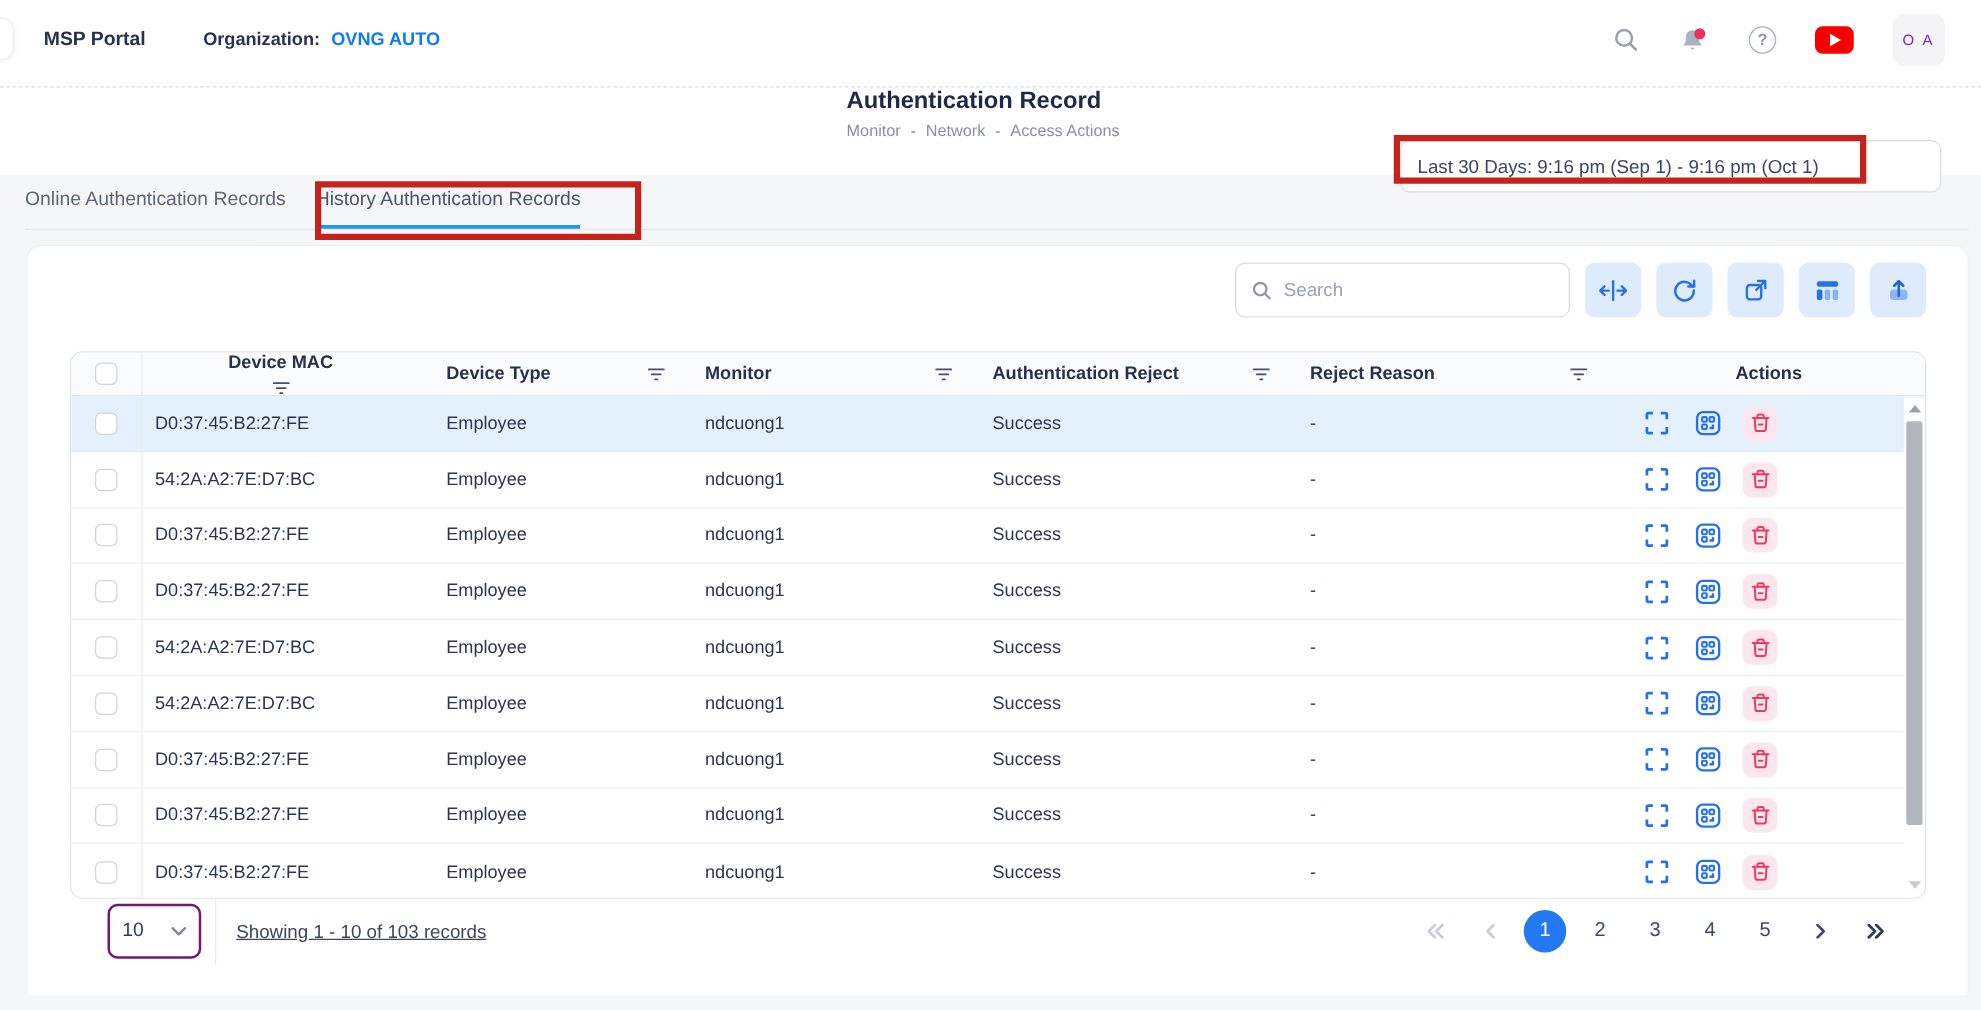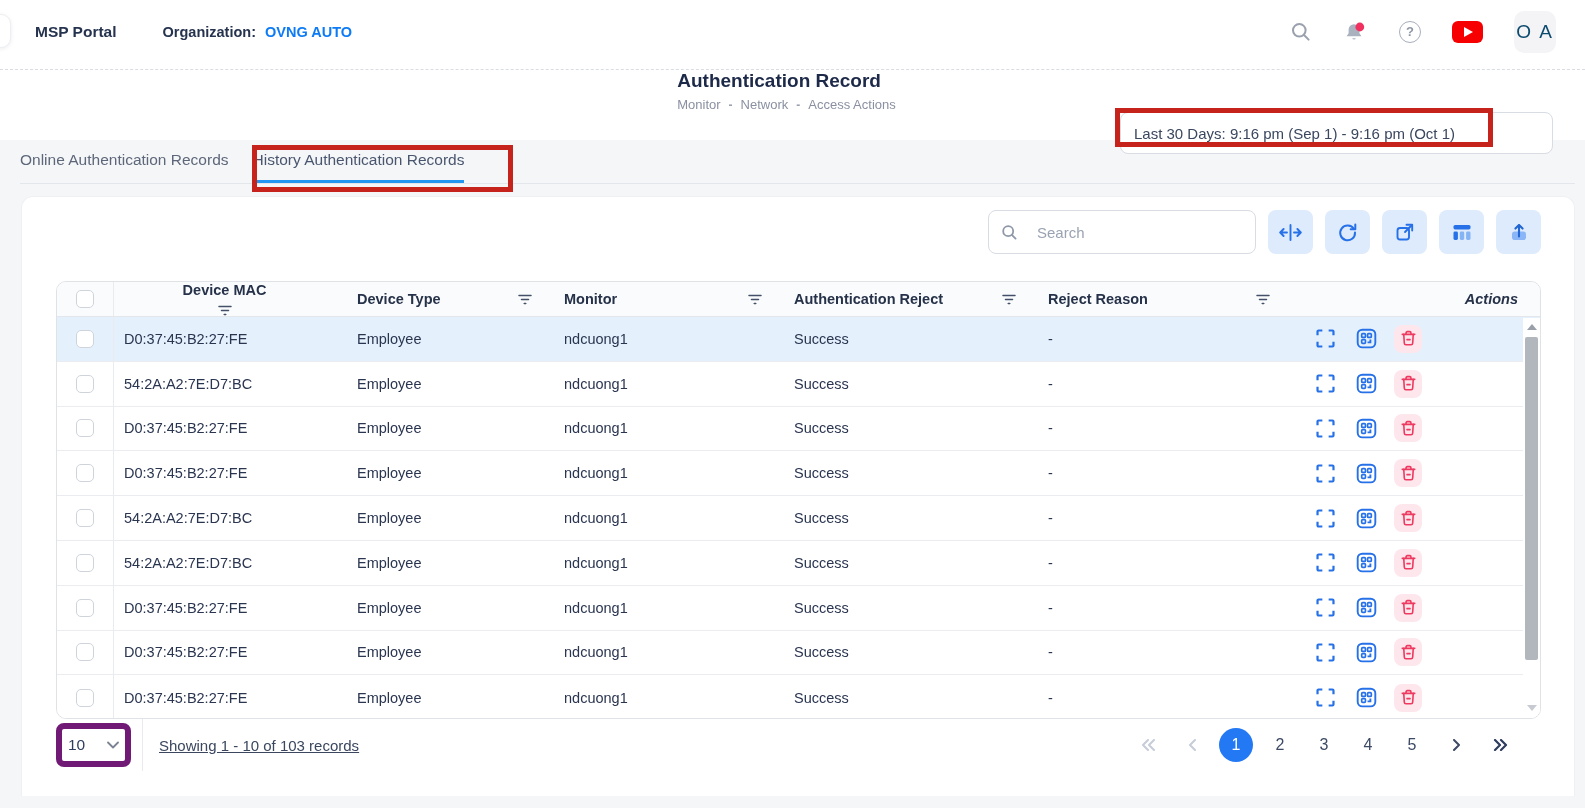--- a/index.html
+++ b/index.html
@@ -11,21 +11,21 @@
   .topbar { height:70px; background:#fff; border-bottom:1px dashed #d9dde3; display:flex; align-items:center; position:relative; padding-bottom:6px; }
   .handle { position:absolute; left:-10px; top:14px; width:21px; height:34px; background:#fff; border:1px solid #edeff2; border-radius:10px; box-shadow:0 1px 4px rgba(20,30,60,.08); }
   .brand { margin-left:35px; font-size:15.5px; font-weight:700; color:#26334f; }
   .org { margin-left:46px; font-size:14.5px; font-weight:700; color:#26334f; display:flex; align-items:center; }
   .org-value { color:#0d7bf5; margin-left:9px; cursor:pointer; }
   .top-icons { margin-left:auto; margin-right:29px; display:flex; align-items:center; gap:31px; }
   .tico { display:flex; align-items:center; justify-content:center; cursor:pointer; position:relative; }
   .help-circle { width:22px; height:22px; border:1.8px solid #a7aebc; border-radius:50%; display:flex; align-items:center; justify-content:center; font-size:13px; font-weight:700; color:#8f97a6; }
   .yt { width:31px; height:22px; background:#f60002; border-radius:6px; position:relative; }
   .yt::after { content:""; position:absolute; left:12px; top:6px; border-left:9px solid #fff; border-top:5px solid transparent; border-bottom:5px solid transparent; }
-  .avatar { width:42px; height:42px; background:#f4f4f6; border-radius:10px; display:flex; align-items:center; justify-content:center; font-size:19px; color:#0c4a6e; letter-spacing:2px; cursor:pointer; }
+  .avatar { width:42px; height:42px; background:#f4f4f6; border-radius:10px; display:flex; align-items:center; justify-content:center; font-size:12px; color:#6d28d9; letter-spacing:2px; cursor:pointer; }
 
   
   .page-header { height:70px; background:#fff; display:flex; align-items:center; padding:0 32px 0 20px;flex-direction:column; }
   .title { font-size:19px; font-weight:700; color:#1d2948; }
   .crumbs { display:flex; align-items:center; gap:8px; margin-top:5px; font-size:13px; color:#8a90a1; }
   .crumb { cursor:pointer; }
   .crumb-sep { font-weight:700; color:#9aa0ae; font-size:12px; }
   .date-wrap { margin-left:auto; position:relative; }
   .date-box { width:433px; height:42px; background:#fff; border:1px solid #d8dce3; border-radius:8px; display:flex; align-items:center; padding-left:13px; font-size:15px; color:#3a475e; cursor:pointer; }
   .anno { position:absolute; border:5px solid #c5231b; z-index:6; pointer-events:none; }
@@ -35,52 +35,52 @@
   .content { background:#f5f6f8; height:667px; }
   .tabs-row { margin:0 10px 0 20px; height:44px; border-bottom:1px solid #e3e6ea; display:flex; align-items:flex-end; gap:24px; position:relative; }
   .tab { font-size:15.5px; color:#5d6779; padding-bottom:14px; cursor:pointer; white-space:nowrap; }
   .tab.active { color:#49566e; padding-bottom:11px; border-bottom:3px solid #2196f3; }
   .anno-tab { left:232px; top:5px; width:261px; height:47px; }
 
   .card { margin:12px 10px 0 21px; height:600px; background:#fff; border:1px solid #eef0f2; border-bottom:none; border-radius:12px 12px 0 0; }
 
   
   .toolbar { display:flex; justify-content:flex-end; align-items:center; gap:12px; padding:13px 33px 0 0; }
-  .search-box { width:268px; height:44px; border:1px solid #d8dce3; border-radius:8px; background:#fff; display:flex; align-items:center; gap:19px; padding:0 12px; }
+  .search-box { width:268px; height:44px; border:1px solid #d8dce3; border-radius:8px; background:#fff; display:flex; align-items:center; gap:9px; padding:0 12px; }
   .search-box input { border:none; outline:none; width:100%; font-size:15px; color:#3a475e; font-family:inherit; background:transparent; }
   .search-box input::placeholder { color:#9aa3b2; }
   .tool-btn { width:45px; height:44px; background:#ddebfc; border:none; border-radius:8px; display:flex; align-items:center; justify-content:center; cursor:pointer; }
 
   
   .table-wrap { margin:27px 33px 0 34px; height:438px; border:1px solid #dfe2e7; border-radius:10px; background:#fff; position:relative; overflow:hidden; }
   .thead { height:35px; background:#fafbfc; border-bottom:1px solid #e3e6ea; display:flex; align-items:stretch; font-size:14.5px; font-weight:700; color:#26324a; }
   .col-check { width:57px; display:flex; align-items:center; justify-content:center; border-right:1px solid #e9ebee; flex-shrink:0; }
   .col-mac{width:233px;flex-direction:column;} .col-type{width:207px;gap:31px;} .col-user{width:230px;} .col-result{width:254px;} .col-reject{width:254px;} .col-actions{flex:1;}
   .hcell { display:flex; align-items:center; justify-content:space-between; padding:0 22px 0 10px; flex-shrink:0; }
-  .hcell.col-actions { justify-content:flex-end; padding-left:20px;font-style:italic; }
+  .hcell.col-actions { justify-content:center; padding-left:20px; }
   .checkbox { width:18px; height:18px; border:1.5px solid #cfd4dc; border-radius:5px; background:#fff; cursor:pointer; display:block; }
   .filter-btn { display:flex; align-items:center; cursor:pointer; }
   .trow { height:44.8px; display:flex; align-items:center; border-bottom:1px solid #eaecef; font-size:14.5px; color:#2a3550; background:#fff; }
   .tbody .trow:last-child { border-bottom:none; }
   .trow.hl { background:#e4f1fc; }
   .trow .col-check { align-self:stretch; }
   .tcell { padding-left:10px; flex-shrink:0; white-space:nowrap; overflow:hidden; }
   .actions-cell { flex:1; display:flex; align-items:center; gap:15px; padding-left:20px; }
   .icon-btn { width:26px; height:26px; display:flex; align-items:center; justify-content:center; cursor:pointer; background:transparent; border:none; }
   .icon-btn.delete { width:28px; height:28px; background:#fde7ed; border-radius:8px; }
 
   
   .scrollbar { position:absolute; top:36px; right:0; bottom:0; width:17px; background:#fff; display:flex; flex-direction:column; align-items:center; }
   .sb-up { margin-top:6px; width:0; height:0; border-left:5px solid transparent; border-right:5px solid transparent; border-bottom:6px solid #9aa0a9; }
   .sb-thumb { margin-top:7px; width:13px; height:323px; background:#b2b7be; border-radius:2px; cursor:pointer; }
   .sb-down { position:absolute; bottom:7px; width:0; height:0; border-left:5px solid transparent; border-right:5px solid transparent; border-top:6px solid #c7cad0; }
 
   
   .pagination { height:52px; margin:0 33px 0 34px; display:flex; align-items:center; }
-  .pg-size { width:75px; height:44px; border:6px solid #701a75; border-radius:8px; background:#fff; display:flex; align-items:center; justify-content:center; gap:22px; font-size:15.5px; color:#2e3d5e; cursor:pointer; }
+  .pg-size { width:75px; height:44px; border:2px solid #701a75; border-radius:8px; background:#fff; display:flex; align-items:center; justify-content:center; gap:22px; font-size:15.5px; color:#2e3d5e; cursor:pointer;margin-left:30px; }
   .pg-summary { margin-left:11px; height:52px; border-left:1px solid #e8eaee; display:flex; align-items:center; padding-left:16px; font-size:15px; color:#3a475e;text-decoration:underline; }
   .pg-right { margin-left:auto; margin-right:24px; display:flex; align-items:center; gap:10px; }
   .pg-item { min-width:34px; height:34px; display:flex; align-items:center; justify-content:center; font-size:16px; color:#3d4a66; cursor:pointer; border-radius:50%; }
   .pg-item.disabled { color:#c6ccd8; cursor:default; }
   .pg-item.strong { color:#2e3c5e; }
   .pg-num.active { background:#2379f4; color:#fff; width:34px; }
   .flip { transform:scaleX(-1); }
 </style>
 </head>
 <body>

